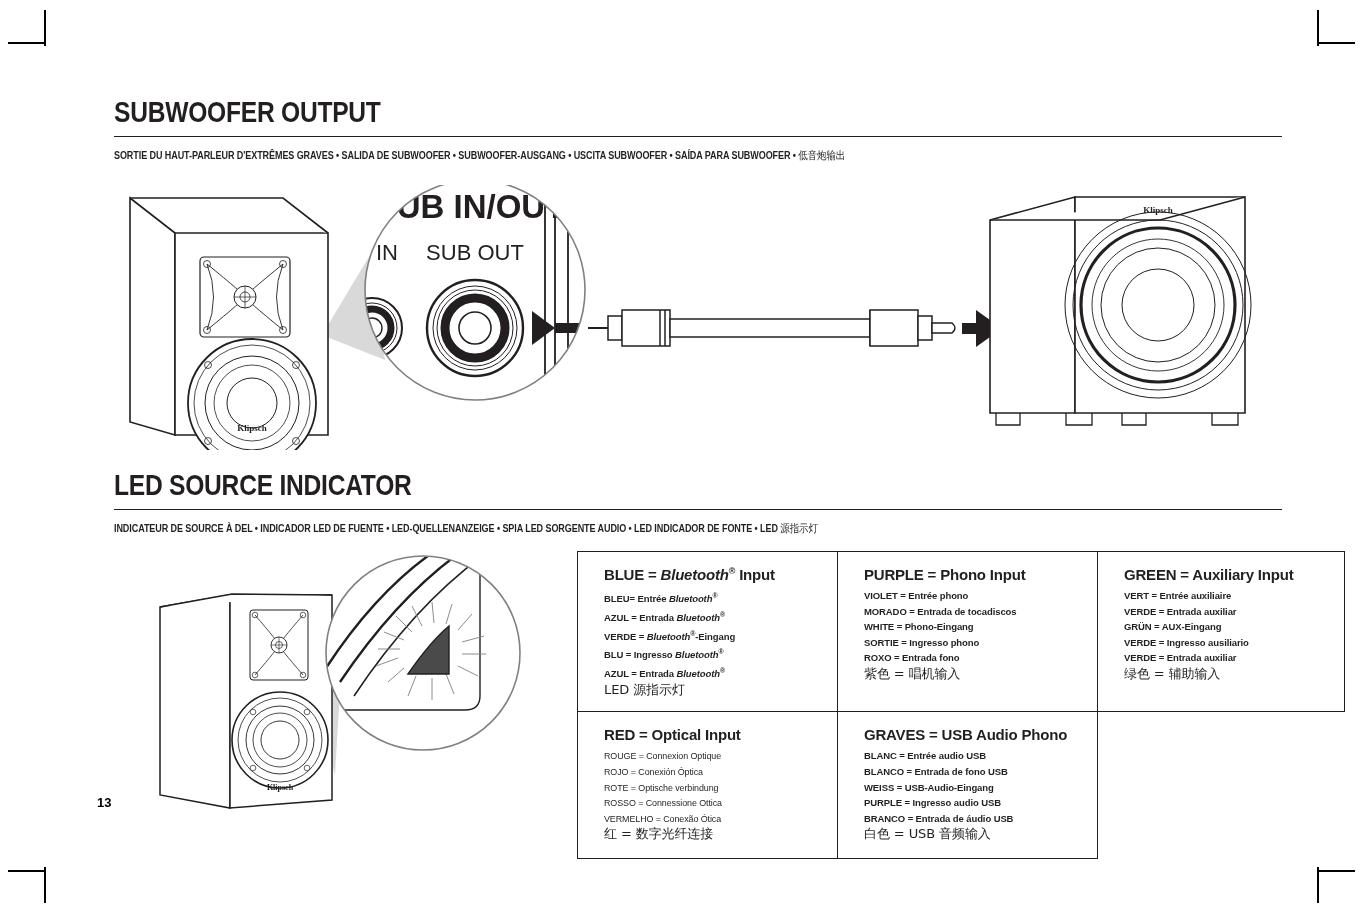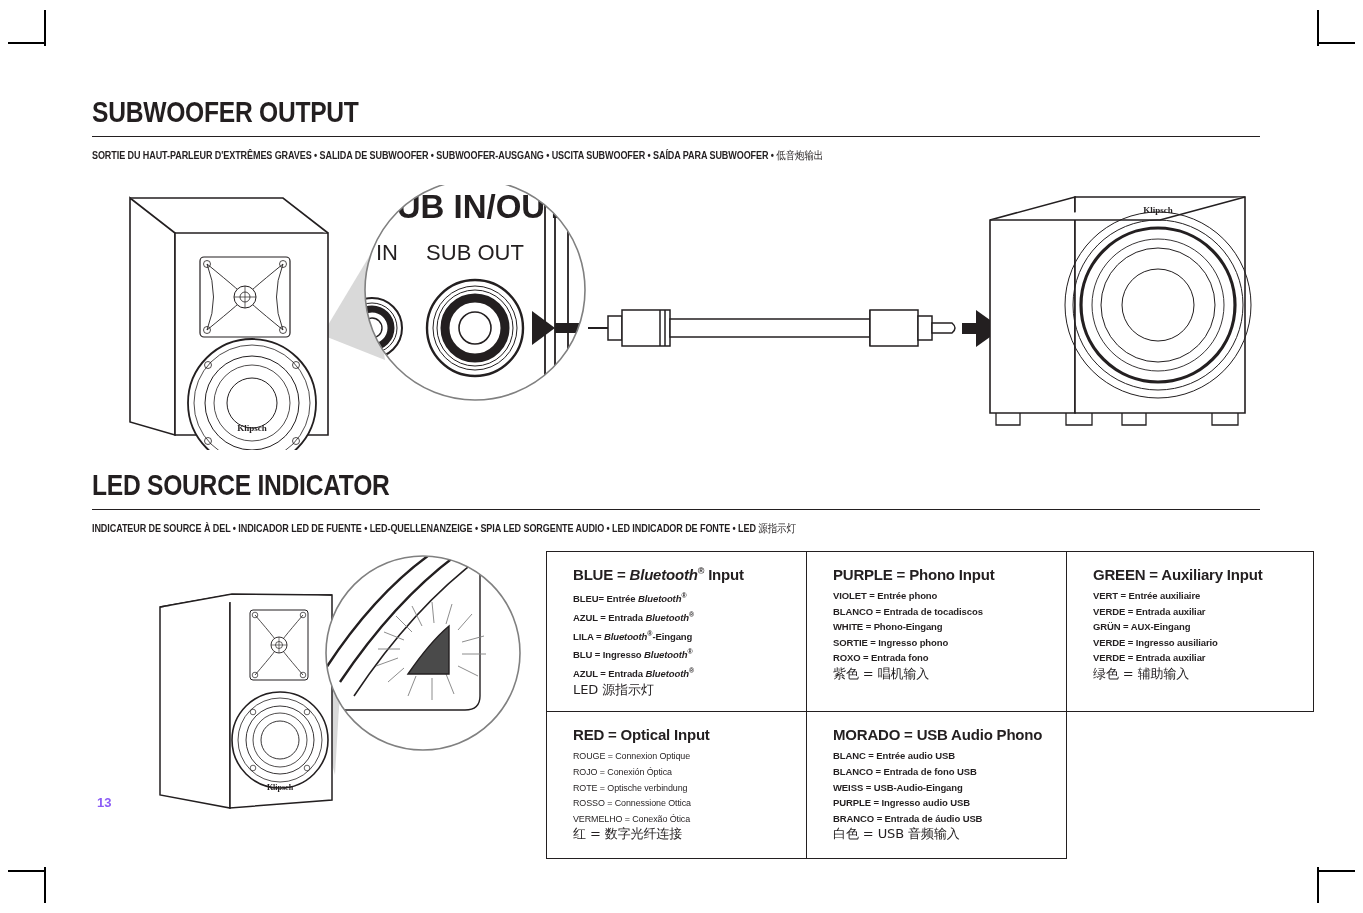--- a/index.html
+++ b/index.html
@@ -25,27 +25,27 @@
   .cm-h { height: 1.5px; width: 36px; }
 
   
   .page-number {
     position: absolute;
     left: 97px;
     top: 795px;
     font-size: 13px;
     font-weight: bold;
     letter-spacing: 0px;
-    color: #8b5cf6;
+    color: #000000;
   }
 
   
   .section {
     position: absolute;
-    left: 92px;
+    left: 114px;
     width: 1168px;
   }
   .heading {
     font-size: 30px;
     font-weight: bold;
     letter-spacing: -0.3px;
     line-height: 1;
     color: #231f20;
     transform: scaleX(0.82);
     transform-origin: left center;
@@ -73,21 +73,21 @@
   }
 
   
   .illus {
     position: absolute;
   }
 
   
   .led-table {
     position: absolute;
-    left: 546px;
+    left: 577px;
     top: 551px;
     width: 686px;
     border-collapse: collapse;
     table-layout: fixed;
   }
   .led-table td {
     vertical-align: top;
     padding: 14px 0 14px 26px;
     border: 1.5px solid #231f20;
     height: 118px;
@@ -373,32 +373,32 @@
 
 <table class="led-table">
   <tbody>
     <tr>
       <td class="c1">
         <div class="cell-title">
           <span>BLUE</span><span> = </span><em>Bluetooth</em><sup>®</sup><span> Input</span>
         </div>
         <div class="cell-line"><span>BLEU= Entrée </span><em>Bluetooth</em><sup>®</sup></div>
         <div class="cell-line"><span>AZUL = Entrada </span><em>Bluetooth</em><sup>®</sup></div>
-        <div class="cell-line"><span>LILA = </span><em>Bluetooth</em><sup>®</sup><span>-Eingang</span></div>
+        <div class="cell-line"><span>VERDE = </span><em>Bluetooth</em><sup>®</sup><span>-Eingang</span></div>
         <div class="cell-line"><span>BLU = Ingresso </span><em>Bluetooth</em><sup>®</sup></div>
         <div class="cell-line"><span>AZUL = Entrada </span><em>Bluetooth</em><sup>®</sup></div>
         <div class="cell-line cjk">LED 源指示灯</div>
       </td>
 
       <td class="c2">
         <div class="cell-title">
           <span>PURPLE</span><span> = </span><span>Phono Input</span>
         </div>
         <div class="cell-line">VIOLET = Entrée phono</div>
-        <div class="cell-line">BLANCO = Entrada  de tocadiscos</div>
+        <div class="cell-line">MORADO = Entrada  de tocadiscos</div>
         <div class="cell-line">WHITE = Phono-Eingang</div>
         <div class="cell-line">SORTIE = Ingresso phono</div>
         <div class="cell-line">ROXO = Entrada fono</div>
         <div class="cell-line cjk">紫色 = 唱机输入</div>
       </td>
 
       <td class="c3">
         <div class="cell-title">
           <span>GREEN</span><span> = </span><span>Auxiliary Input</span>
         </div>
@@ -419,21 +419,21 @@
         <div class="cell-line light">ROUGE = Connexion Optique</div>
         <div class="cell-line light">ROJO = Conexión Óptica</div>
         <div class="cell-line light">ROTE = Optische verbindung</div>
         <div class="cell-line light">ROSSO = Connessione Ottica</div>
         <div class="cell-line light">VERMELHO = Conexão Ótica</div>
         <div class="cell-line cjk">红 = 数字光纤连接</div>
       </td>
 
       <td class="c2">
         <div class="cell-title">
-          <span>MORADO</span><span> = </span><span>USB Audio Phono</span>
+          <span>GRAVES</span><span> = </span><span>USB Audio Phono</span>
         </div>
         <div class="cell-line">BLANC = Entrée audio USB</div>
         <div class="cell-line">BLANCO = Entrada de fono USB</div>
         <div class="cell-line">WEISS = USB-Audio-Eingang</div>
         <div class="cell-line">PURPLE = Ingresso audio USB</div>
         <div class="cell-line">BRANCO = Entrada de áudio USB</div>
         <div class="cell-line cjk">白色 = USB 音频输入</div>
       </td>
 
       <td class="c3 empty"></td>

